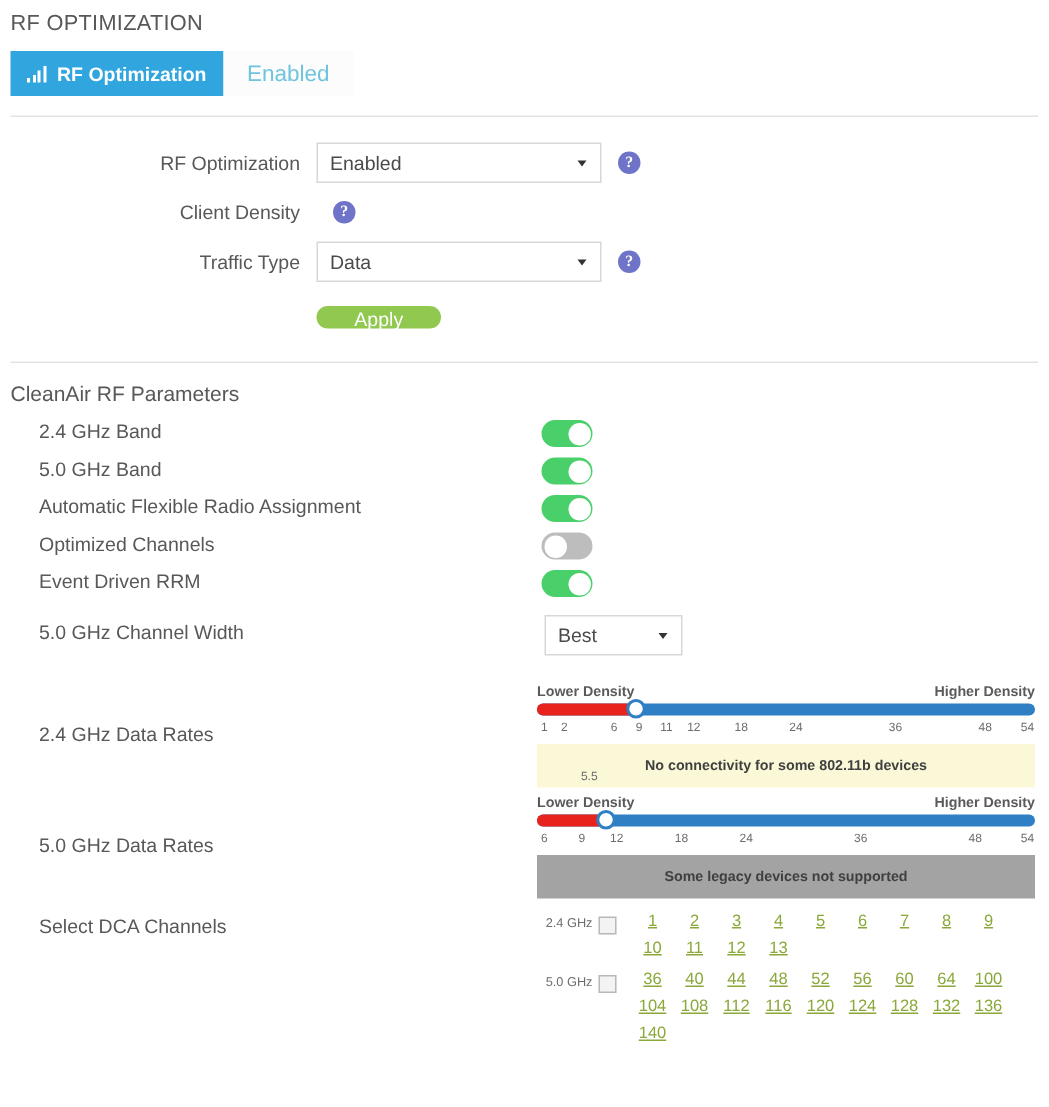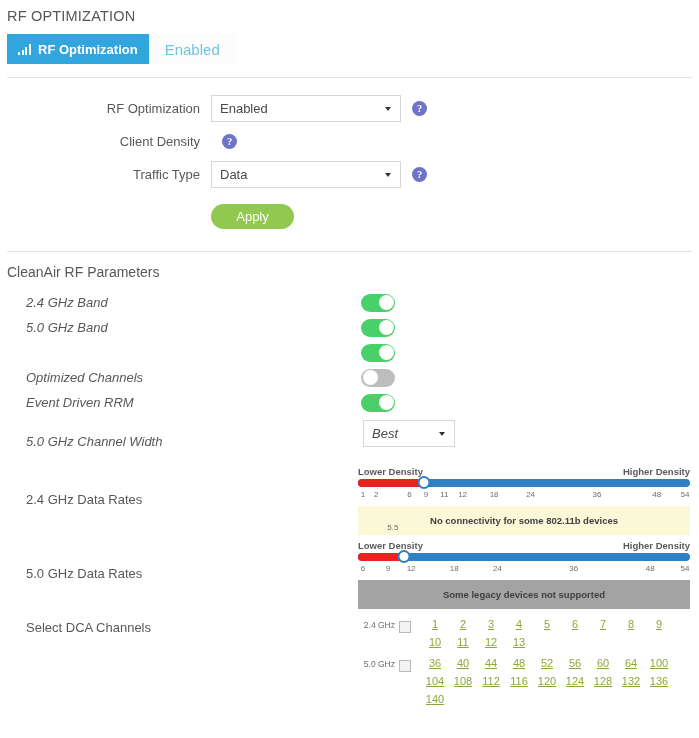--- a/index.html
+++ b/index.html
@@ -152,40 +152,38 @@
     display: flex;
     padding-left: 211px;
     margin-top: 16px;
   }
   .apply-btn {
     background: #91c84f;
     color: #ffffff;
     border: none;
     border-radius: 14px;
     width: 83px;
-    height: 25px;
+    height: 15px;
     font-size: 13px;
     font-family: "Liberation Sans", sans-serif;
     cursor: pointer;
   }
   .divider2 {
     border-top: 1px solid #e3e3e3;
     margin: 22px 7px 0 7px;
   }
   
   .adv-title {
     font-size: 14px;
     color: #58585b;
     margin: 12px 0 10px 7px;
   }
   .arow {
     display: flex;
-    align-items: center;
     min-height: 25px;
-    font-style: italic;
   }
   .arow-label {
     margin-left: 26px;
     font-size: 13px;
     color: #58585b;
     flex: none;
   }
   .toggle-cell {
     position: absolute;
     left: 361px;
@@ -402,20 +400,21 @@
     </div>
     <div class="arow arow-wrap">
       <div class="arow-label">5.0 GHz Band</div>
       <div class="toggle-cell">
         <div class="toggle">
           <div class="knob"></div>
         </div>
       </div>
     </div>
     <div class="arow arow-wrap">
+      <div class="arow-label">Automatic Flexible Radio Assignment</div>
       <div class="toggle-cell">
         <div class="toggle">
           <div class="knob"></div>
         </div>
       </div>
     </div>
     <div class="arow arow-wrap">
       <div class="arow-label">Optimized Channels</div>
       <div class="toggle-cell">
         <div class="toggle off">

